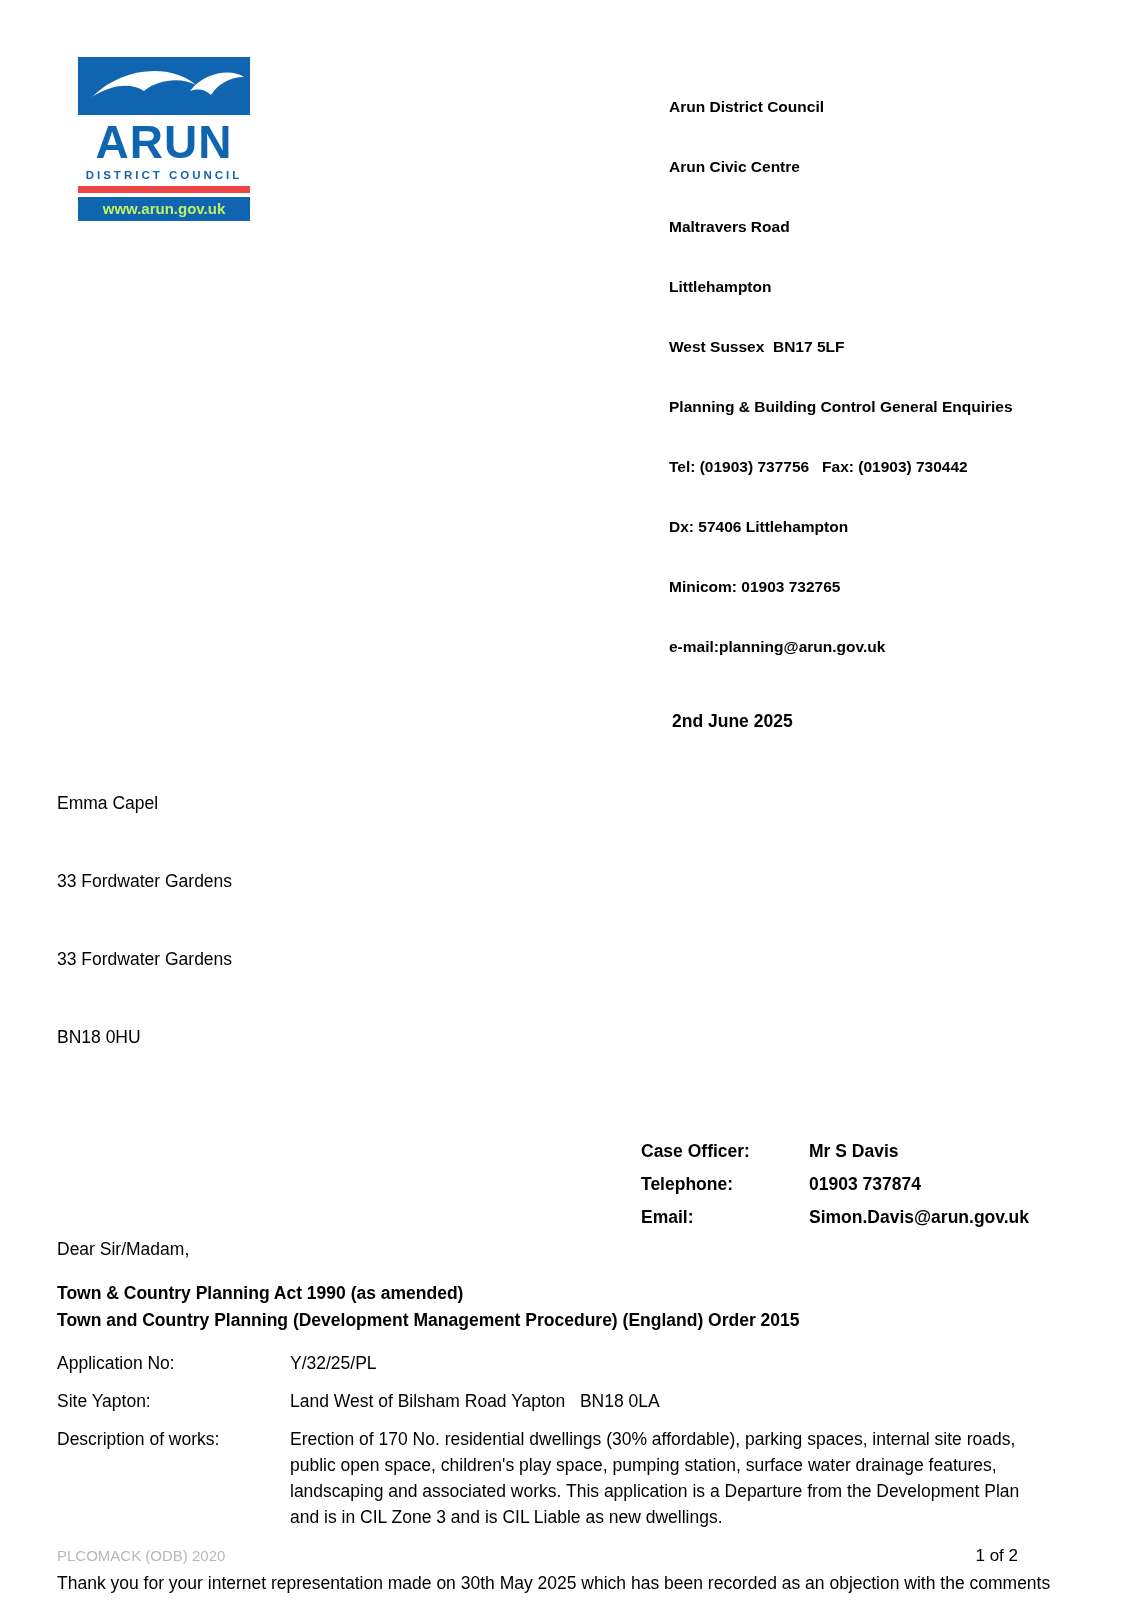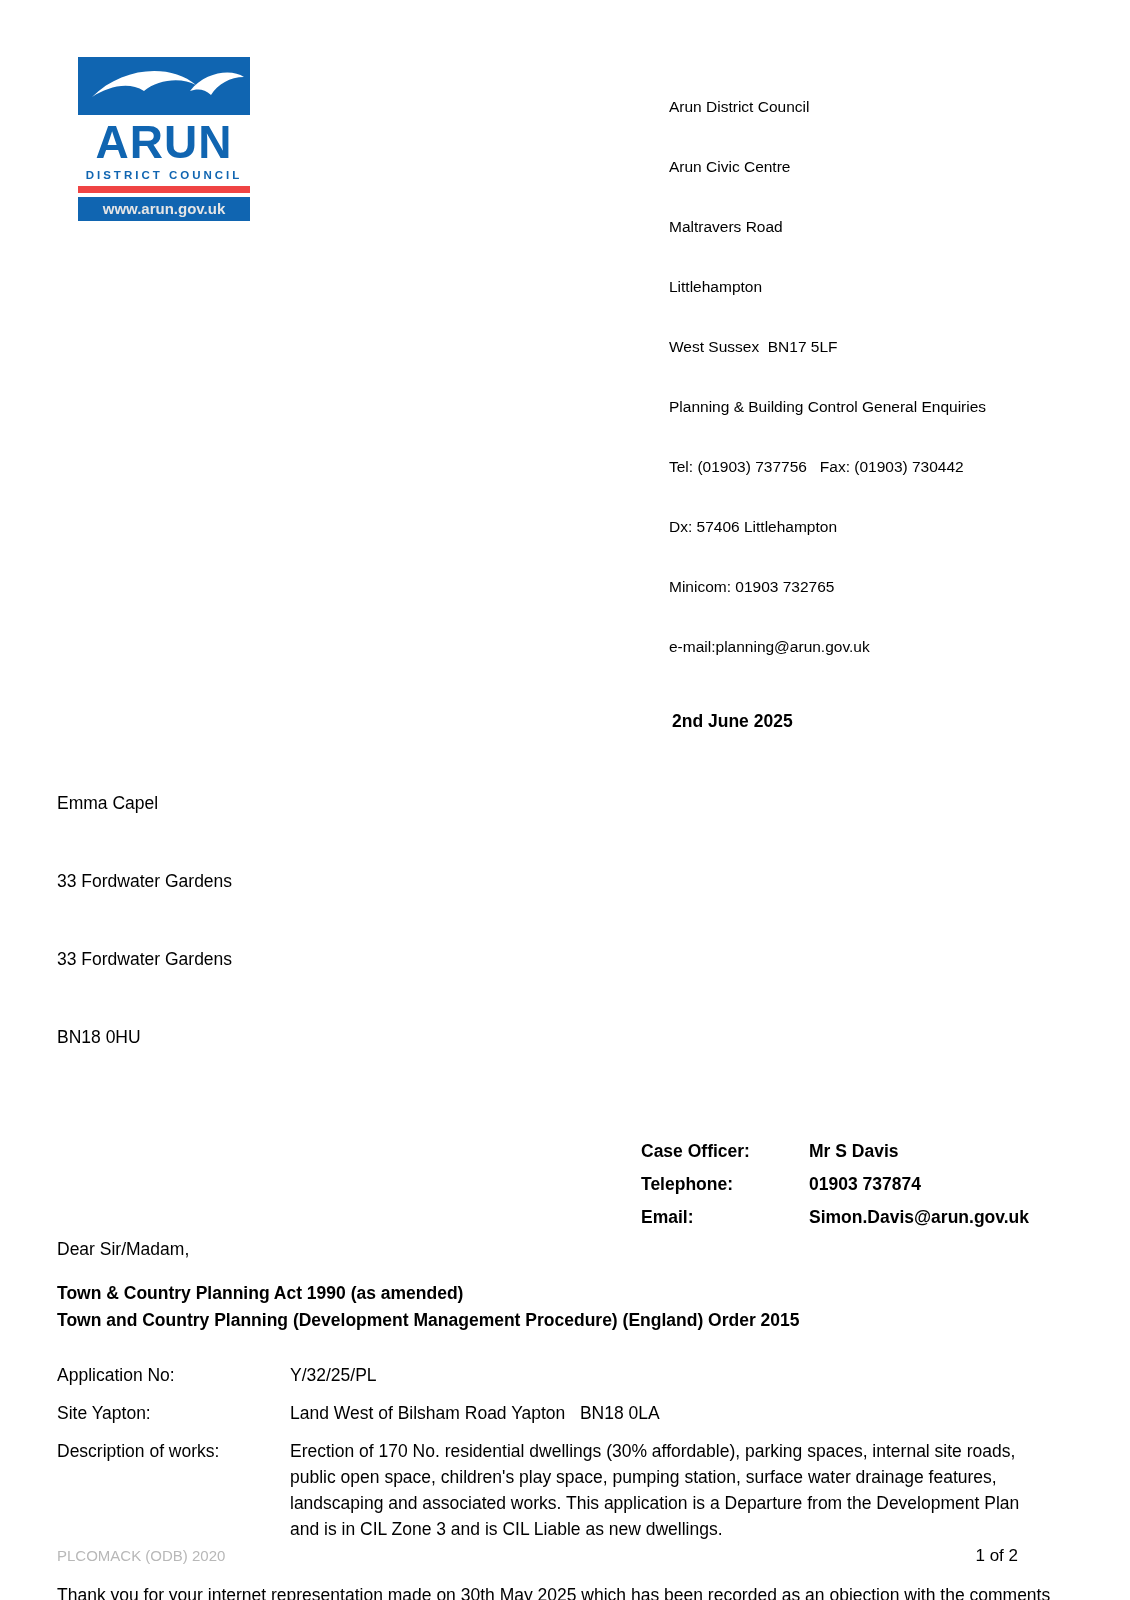--- a/index.html
+++ b/index.html
@@ -23,41 +23,41 @@
   .logo-name {
     color: #1065b1; font-weight: bold; font-size: 46px;
     letter-spacing: 1px; text-align: center; line-height: 1.05; margin-top: 3px;
   }
   .logo-sub {
     color: #1065b1; font-weight: bold; font-size: 11.5px;
     letter-spacing: 3px; text-align: center; padding: 3px 0 5px 0;
     border-bottom: 7px solid #ef4444;
   }
   .logo-bar {
-    margin-top: 4px; background: #1065b1; color: #e5e5e5;
+    margin-top: 4px; background: #1065b1; color: #bef264;
     font-weight: bold; font-size: 15px; text-align: center;
     padding: 3px 0 4px 0;
   }
   .sender {
     margin-left: auto; width: 383px;
-    font-weight: normal; font-size: 15.5px; line-height: 20px;
+    font-weight: bold; font-size: 15.5px; line-height: 20px;
     white-space: pre-wrap;
   }
   .date-row { margin-top: 14px; font-weight: bold; }
   .date { margin-left: 615px; font-size: 17.5px; }
   .meta-row { display: flex; margin-top: 6px; flex-direction: column; }
   .recipient { font-size: 17.5px; line-height: 26px; white-space: pre-wrap; }
   .officer { margin-left: auto; width: 411px; padding-top: 36px; }
   .officer-row { display: flex; font-weight: bold; font-size: 17.5px; line-height: 26px; margin-bottom: 7px; }
   .officer-label { width: 168px; flex: 0 0 auto; }
   .officer-value { white-space: nowrap; }
   .salutation { margin-top: 2px; font-size: 17.5px; }
   .headings { margin-top: 20px; }
   .heading-line { font-weight: bold; font-size: 17.5px; line-height: 27px; white-space: pre-wrap; }
-  .fields { margin-top: 28px; }
+  .fields { margin-top: 16px; }
   .field-row { display: flex; margin-bottom: 12px; font-size: 17.5px; line-height: 26px; }
   .field-label { width: 233px; flex: 0 0 auto; }
   .field-value { flex: 1 1 auto; white-space: pre-wrap; }
   .para { margin-top: 40px; font-size: 17.5px; line-height: 26px; white-space: pre-wrap; }
   .para.tight { margin-top: 30px; }
   .footer-left {
     position: absolute; left: 57px; bottom: 36px;
     color: #b8b8b8; font-size: 15px;
   }
   .footer-right {

